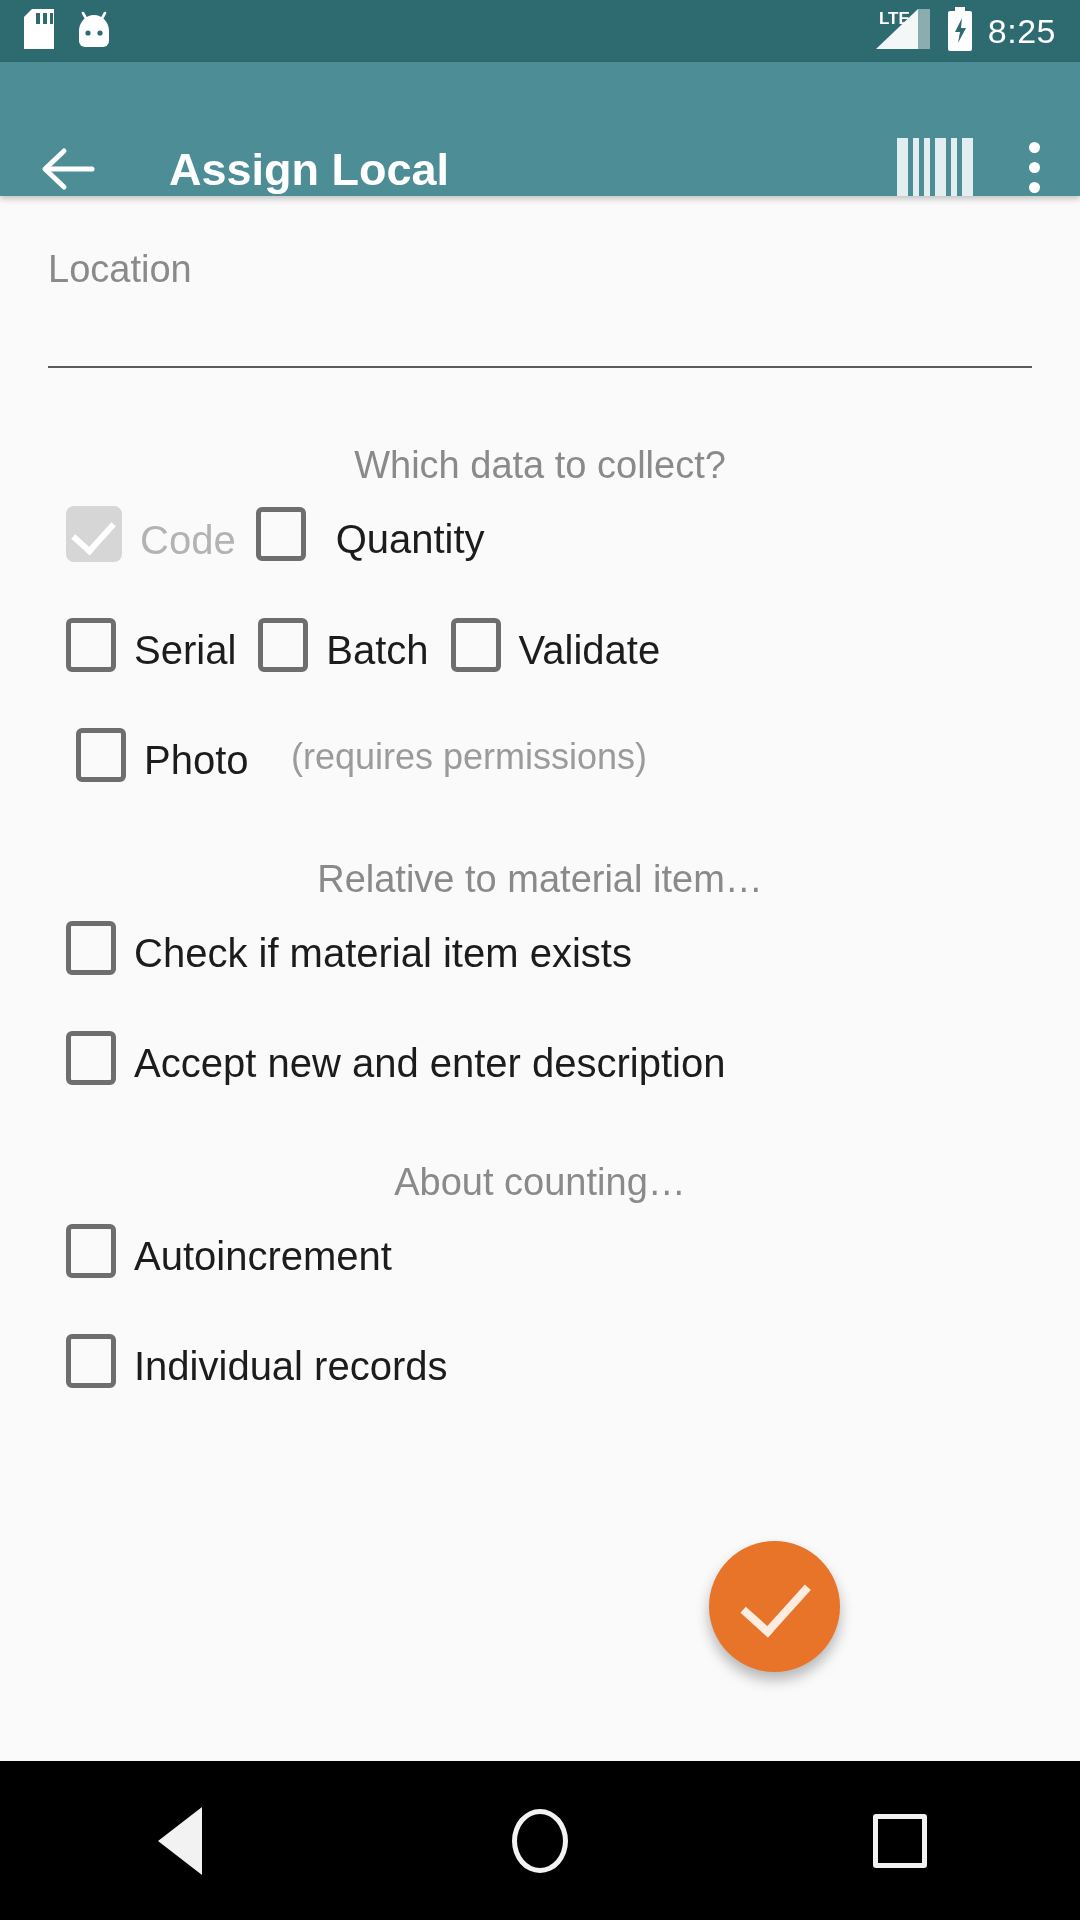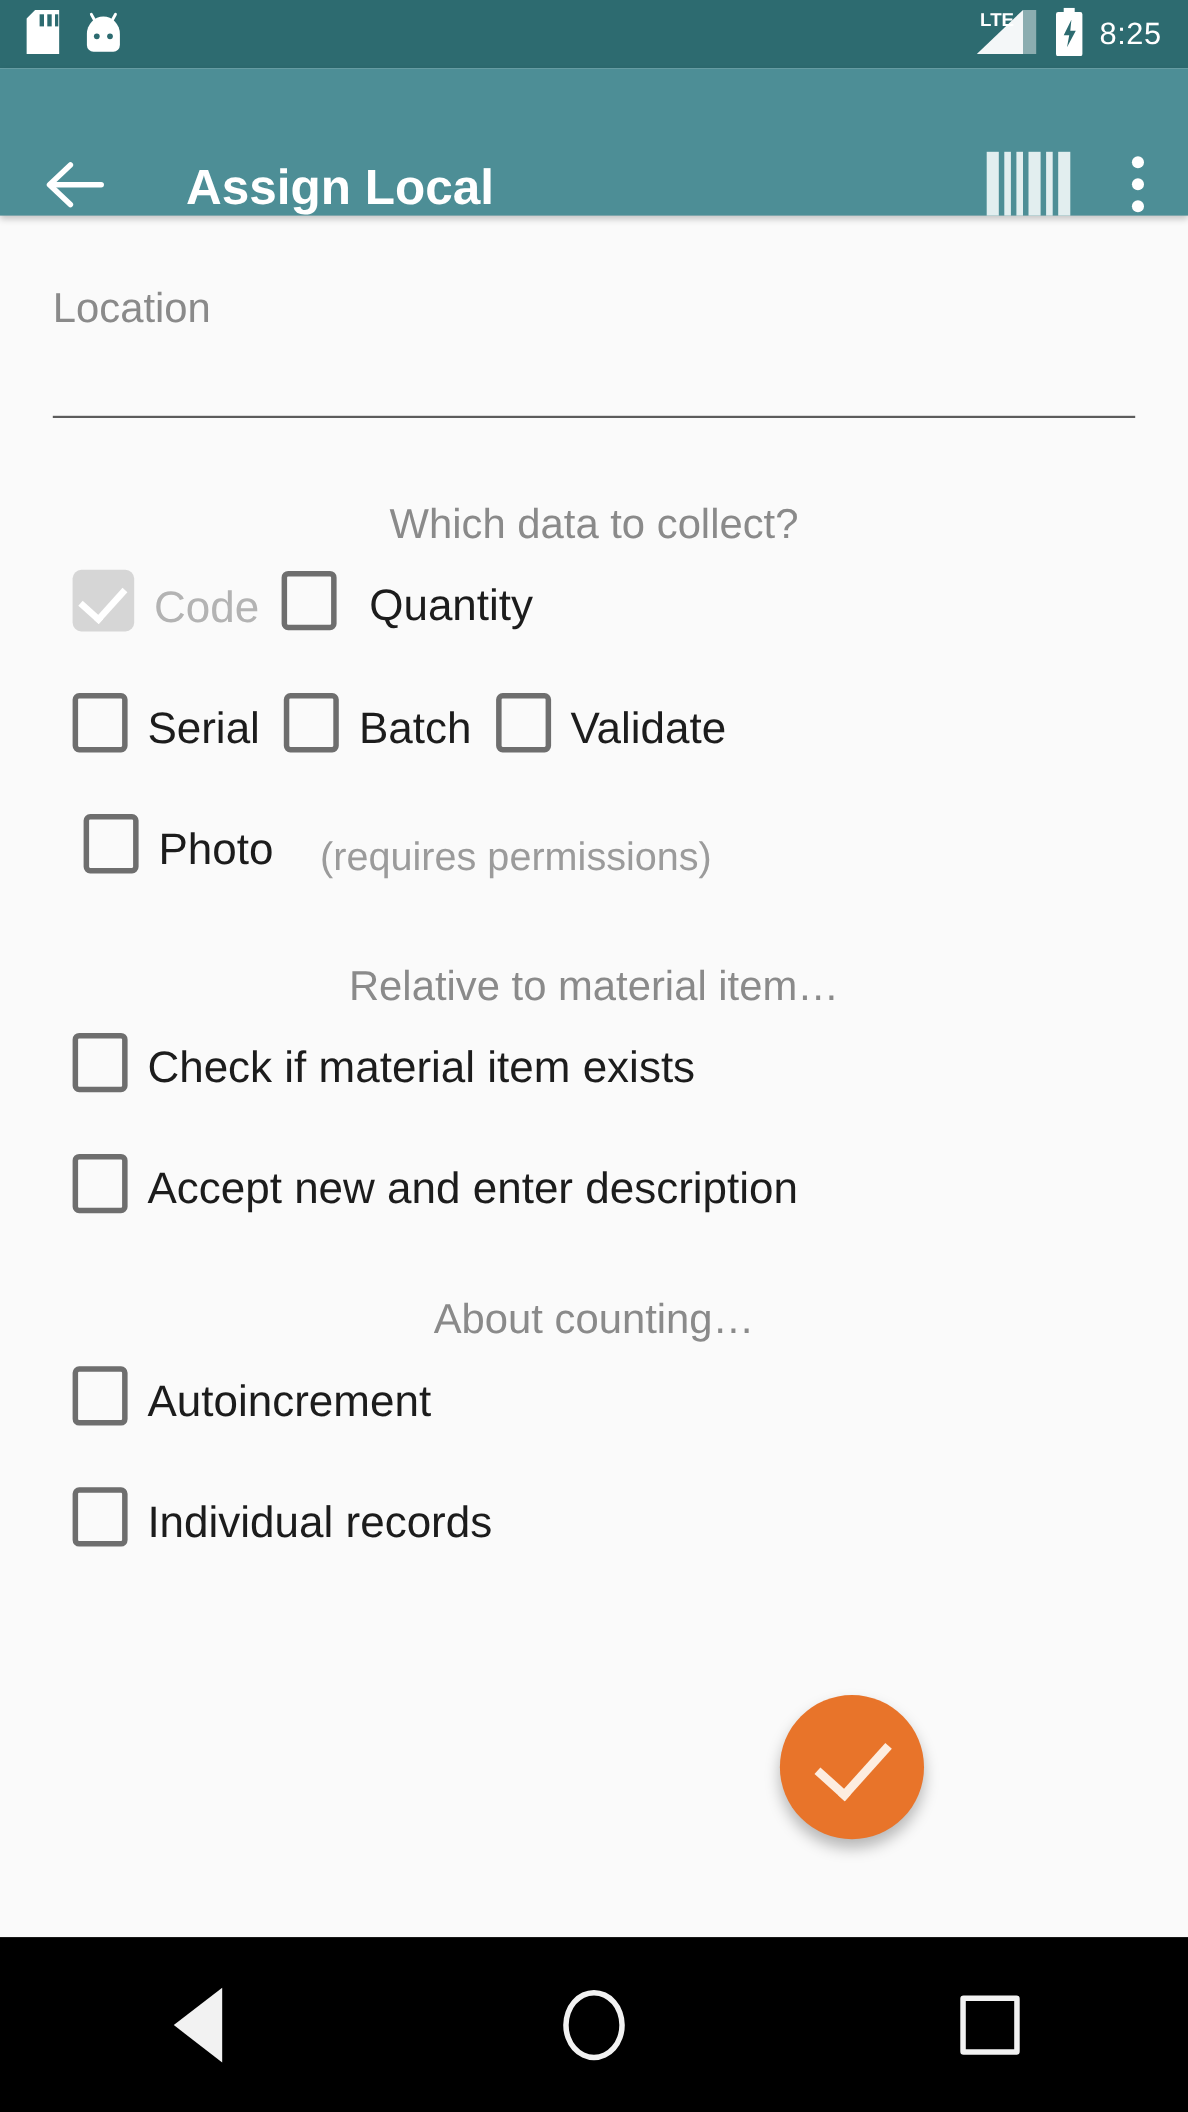--- a/index.html
+++ b/index.html
@@ -11,21 +11,21 @@
   #screen { position:relative; width:1080px; height:1920px; background:#FAFAFA; }
 
   
   .statusbar {
     position:absolute; top:0; left:0; width:1080px; height:62px;
     background:#2D6B70; display:flex; align-items:center;
     padding:0 24px;
   }
   .sb-left { display:flex; align-items:center; gap:22px; }
   .sb-right { margin-left:auto; display:flex; align-items:center; gap:14px; }
-  .sb-time { color:#FFFFFF; font-size:28px; font-weight:400; letter-spacing:.5px; }
+  .sb-time { color:#FFFFFF; font-size:34px; font-weight:400; letter-spacing:.5px; }
 
   
   .appbar {
     position:absolute; top:62px; left:0; width:1080px; height:134px;
     background:#4D8E96; display:flex; align-items:flex-end; padding:0 40px;
     box-shadow:0 3px 6px rgba(0,0,0,.22);
     z-index:5;
   }
   .appbar-title {
     color:#FFFFFF; font-size:45px; font-weight:bold; margin-left:73px;
@@ -34,21 +34,21 @@
   .appbar-actions { margin-left:auto; display:flex; align-items:center; gap:56px; }
   .barcode-icon { display:flex; align-items:flex-end; gap:5px; height:58px; }
   .barcode-icon i { display:block; background:#E2EEEF; width:6px; height:58px; }
   .barcode-icon i.w { width:11px; }
   .dots { display:flex; flex-direction:column; gap:9px; align-items:center; }
   .dots b { width:11px; height:11px; border-radius:50%; background:#FFFFFF; display:block; }
 
   
   .content {
     position:absolute; top:196px; left:0; width:1080px; height:1364px;
-    background:#FAFAFA; padding:12px 48px;
+    background:#FAFAFA; padding:0 48px;
   }
 
   .field-wrap { padding-top:52px; }
   .field-label { color:#8A8A8A; font-size:38px; }
   .field-line {
     margin-top:75px; height:2px; background:#5C5C5C; width:984px;
   }
 
   .section-title {
     color:#8A8A8A; font-size:38px; margin-top:76px; margin-bottom:8px;text-align:center;
@@ -69,21 +69,21 @@
     content:""; position:absolute; left:15px; top:7px;
     width:19px; height:33px; border:6px solid #FFFFFF;
     border-top:none; border-left:none; transform:rotate(42deg);
   }
   .cblabel {
     font-size:40px; color:#1C1C1C; margin-left:18px; line-height:1.08;
   }
   .cblabel.disabled { color:#B3B3B3; }
   .cblabel.narrow-geo { width:200px; }
   .cblabel.narrow-photo { width:95px; }
-  .hint-text { font-size:36px; color:#9B9B9B; margin-left:52px; margin-top:24px; white-space:nowrap; }
+  .hint-text { font-size:36px; color:#9B9B9B; margin-left:52px; margin-top:14px; white-space:nowrap; }
 
   .gap-sm { margin-top:50px; }
 
   
   .fab {
     position:absolute; left:709px; top:1541px; width:131px; height:131px;
     border-radius:50%; background:#E8742A;
     box-shadow:0 8px 14px rgba(0,0,0,.28);
     display:flex; align-items:center; justify-content:center;
     z-index:10;

